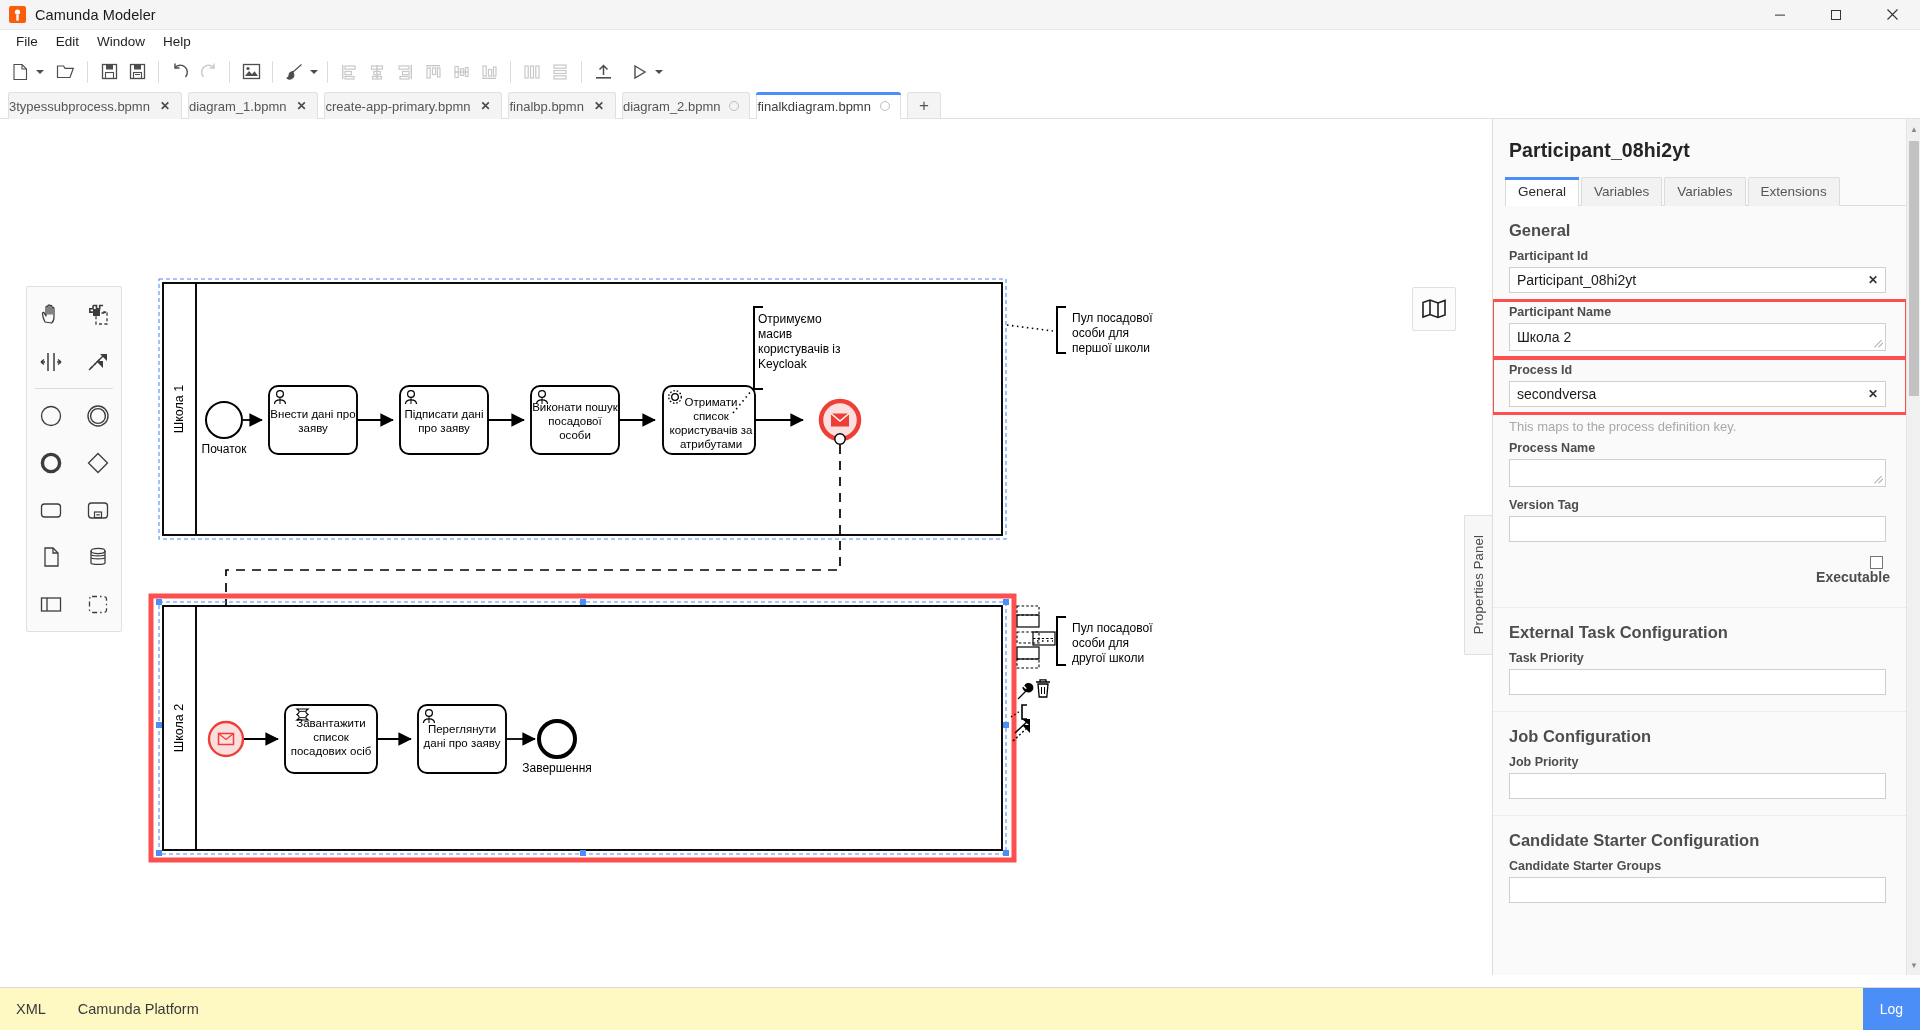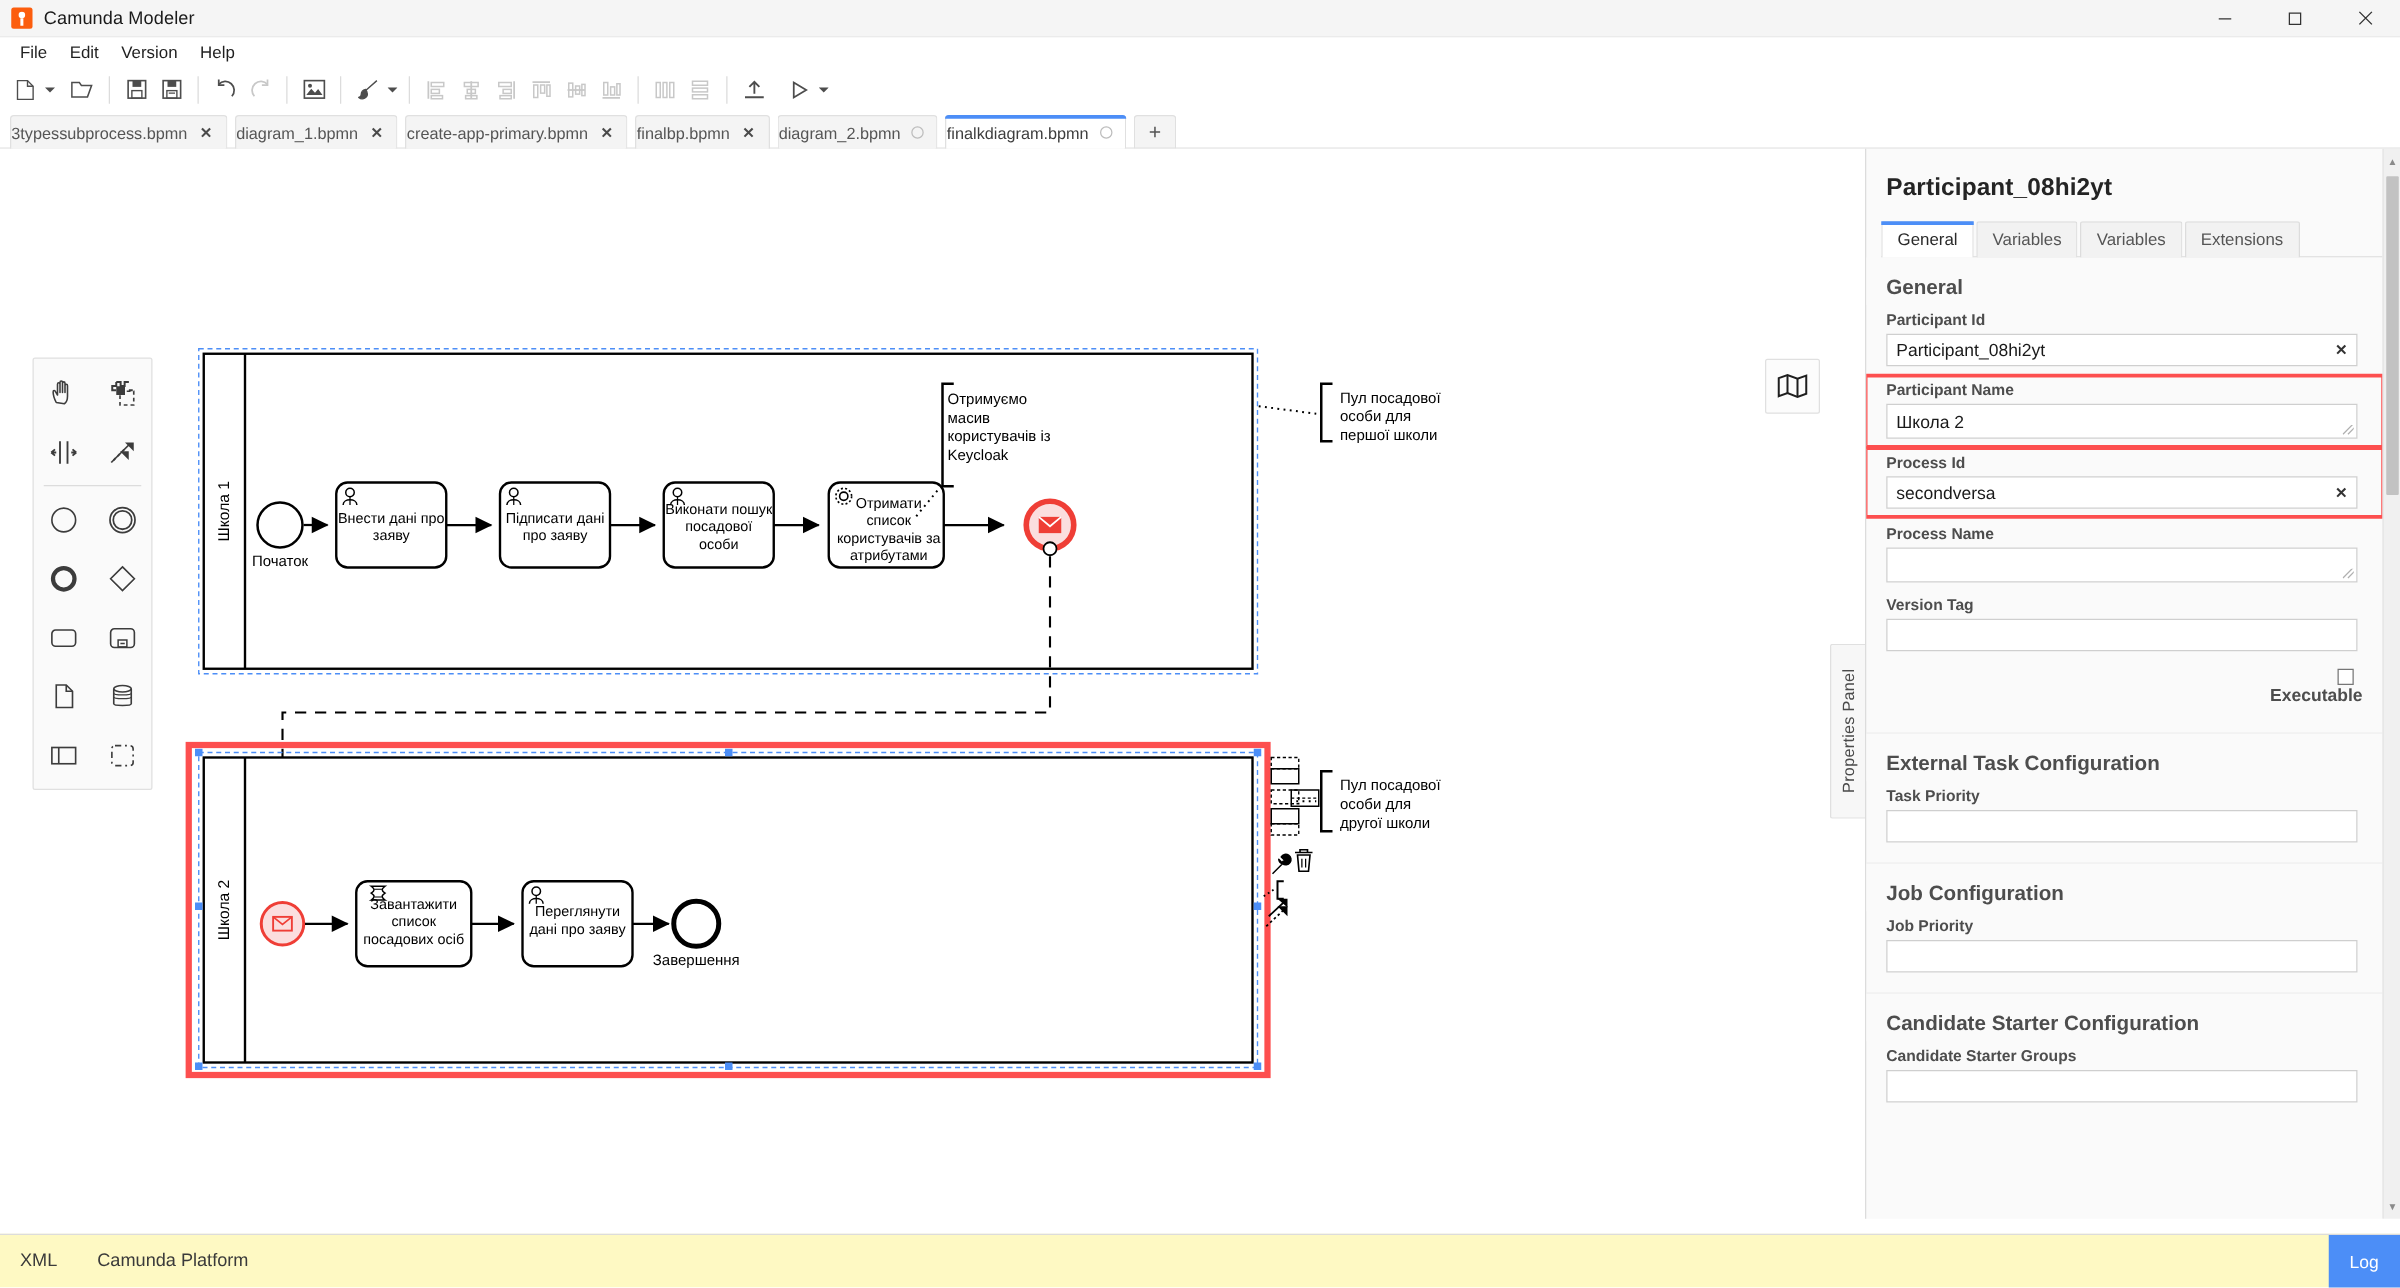--- a/index.html
+++ b/index.html
@@ -252,21 +252,21 @@
         <svg width="13" height="13" viewBox="0 0 13 13">
             <path d="M1.5 1.5 L11.5 11.5 M11.5 1.5 L1.5 11.5" stroke="currentColor" stroke-width="1.1" fill="none"></path>
           </svg>
       </div>
     </div>
   </div>
 
   <div class="menubar">
     <div class="menu-item">File</div>
     <div class="menu-item">Edit</div>
-    <div class="menu-item">Version</div>
+    <div class="menu-item">Window</div>
     <div class="menu-item">Help</div>
   </div>
 
   <div class="toolbar">
     <div class="tb-group">
       <div class="tb-btn">
         <svg width="17" height="18" viewBox="0 0 17 18">
             <path d="M2 1.5h8l4.5 4.5v10.5H2z" fill="#fff" stroke="currentColor" stroke-width="1.1"></path>
             <path d="M10 1.5V6h4.5" fill="none" stroke="currentColor" stroke-width="1.1"></path>
           </svg>
@@ -816,20 +816,21 @@
           </div>
 
           <div class="field hl">
             <label>Process Id</label>
             <div class="inp">
               <span>secondversa</span>
               <span class="clear">✕</span>
             </div>
           </div>
 
+          <div class="hint">This maps to the process definition key.</div>
 
           <div class="field">
             <label>Process Name</label>
             <div class="inp area">
               <span></span>
               <span class="resize"></span>
             </div>
           </div>
 
           <div class="field">

